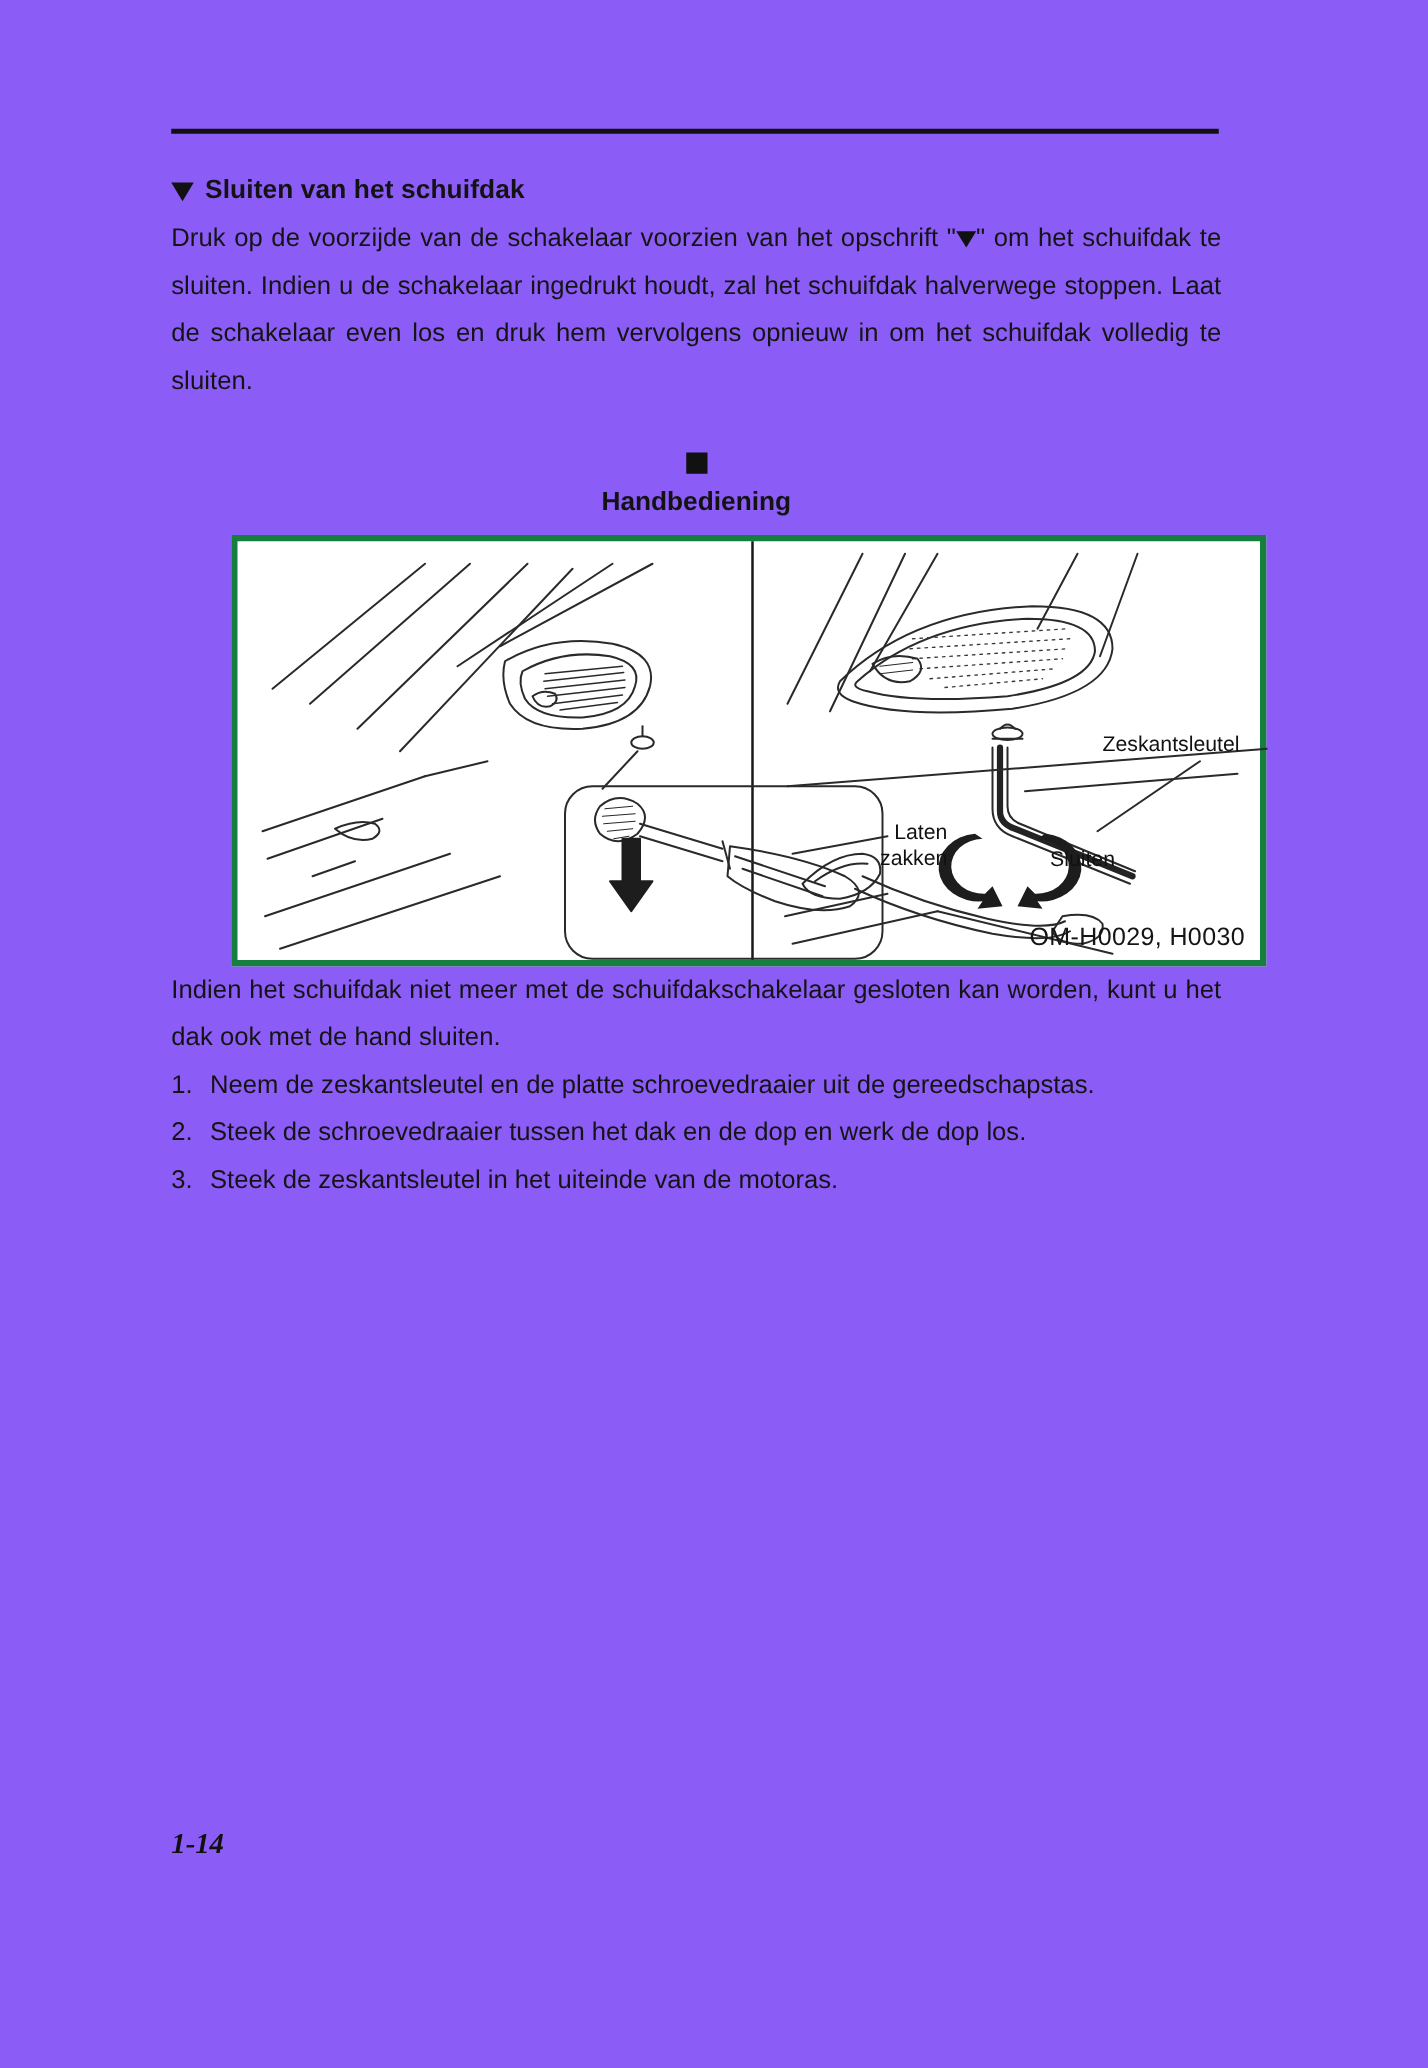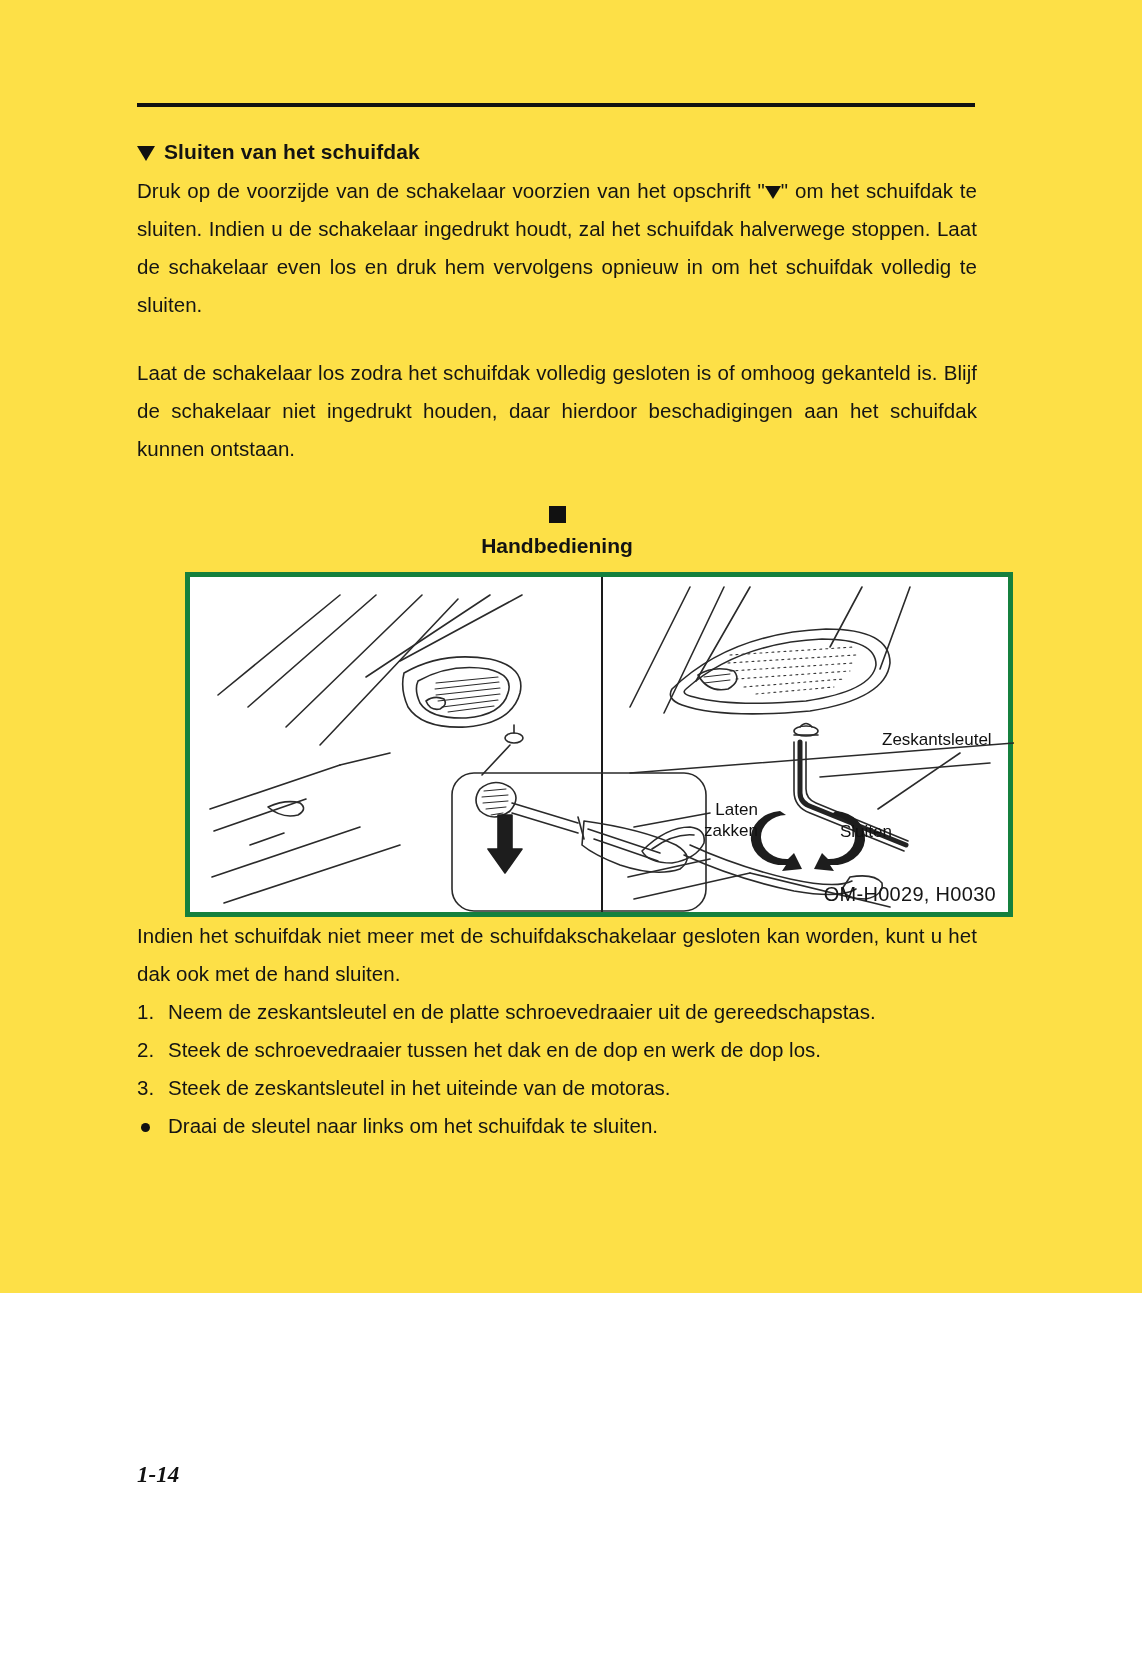--- a/index.html
+++ b/index.html
@@ -11,22 +11,22 @@
     width: 1142px;
     height: 1654px;
     font-family: "Liberation Sans", sans-serif;
     color: #100f0f;
     position: relative;
     overflow: hidden;
   }
   .page {
     position: relative;
     width: 1142px;
-    height: 1293px;
-    background: #fde047;
+    height: 1654px;
+    background: #8b5cf6;
   }
   .top-rule {
     position: absolute;
     left: 137px;
     top: 103px;
     width: 838px;
     height: 4px;
     background: #111;
   }
   .content {
@@ -183,21 +183,20 @@
 
   <div class="content">
 
     <h2 class="h-sub">
       <span class="tri-down"></span>
       <span>Sluiten van het schuifdak</span>
     </h2>
 
     <p class="body"><span>Druk op de voorzijde van de schakelaar voorzien van het opschrift "</span><span class="inline-tri"></span><span>" om het schuifdak te sluiten. Indien u de schakelaar ingedrukt houdt, zal het schuifdak halverwege stoppen. Laat de schakelaar even los en druk hem vervolgens opnieuw in om het schuifdak volledig te sluiten.</span></p>
 
-    <p class="body spaced">Laat de schakelaar los zodra het schuifdak volledig gesloten is of omhoog gekanteld is. Blijf de schakelaar niet ingedrukt houden, daar hierdoor beschadigingen aan het schuifdak kunnen ontstaan.</p>
 
     <h2 class="h-block">
       <span class="sq-mark"></span>
       <span>Handbediening</span>
     </h2>
 
     <div class="figure">
       <div class="fig-divider"></div>
 
       <svg class="fig-svg" width="824" height="341" viewBox="0 0 824 341">
@@ -327,24 +326,20 @@
         <span class="li-mark">2.</span>
         <span class="li-text">Steek de schroevedraaier tussen het dak en de dop en werk de dop los.</span>
       </div>
       <div class="li-row">
         <span class="li-mark">3.</span>
         <span class="li-text">Steek de zeskantsleutel in het uiteinde van de motoras.</span>
       </div>
     </div>
 
     <div class="list-block">
-      <div class="li-row">
-        <span class="li-mark bullet"></span>
-        <span class="li-text">Draai de sleutel naar links om het schuifdak te sluiten.</span>
-      </div>
     </div>
 
 
   </div>
 
   <div class="page-num">1-14</div>
 
 </div>
 
 </body></html>

